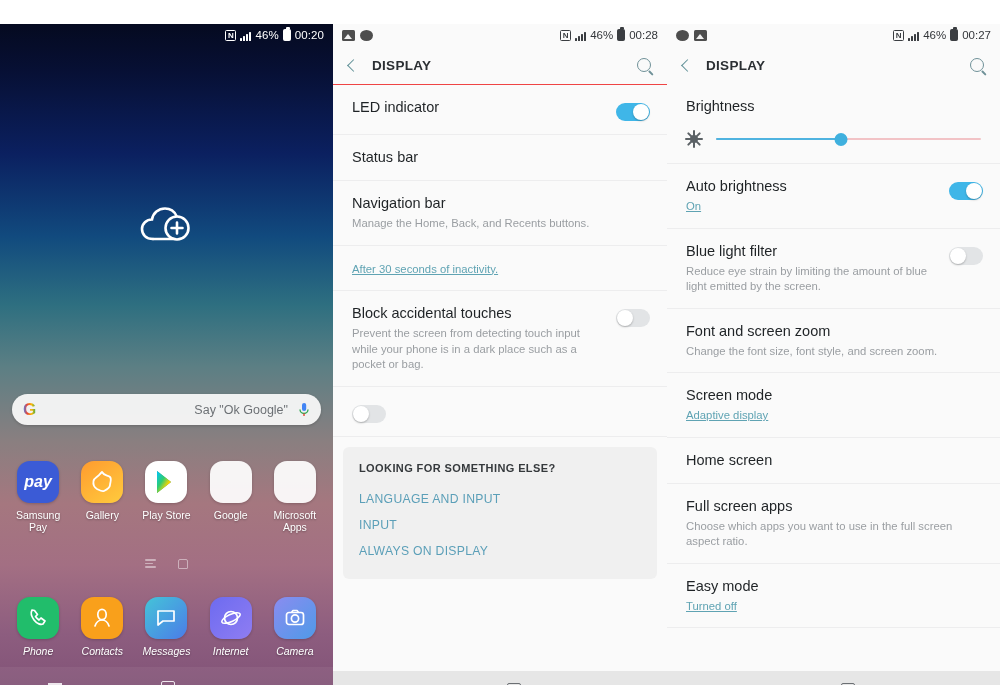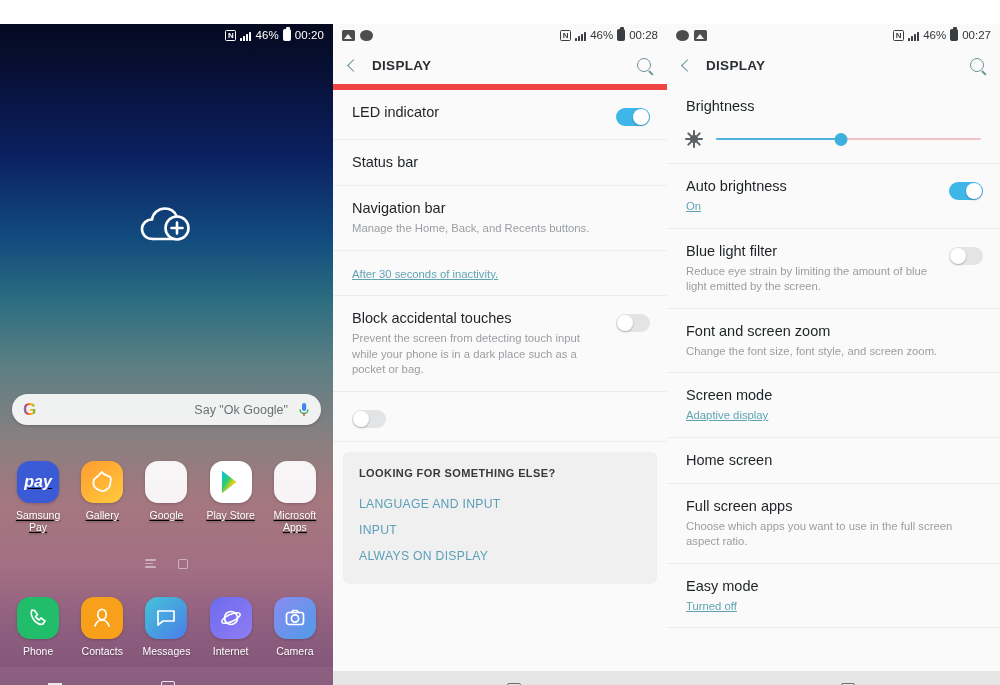--- a/index.html
+++ b/index.html
@@ -81,22 +81,22 @@
     background: rgba(250,250,250,.93); border-radius: 17px;
     display: flex; align-items: center; padding: 0 11px;
     box-shadow: 0 1px 3px rgba(0,0,0,.18);
   }
   .g-logo { font-size: 17px; font-weight: 700; line-height: 1;
     background: linear-gradient(90deg,#4285f4 0%,#ea4335 33%,#fbbc05 66%,#34a853 100%);
     -webkit-background-clip: text; background-clip: text; color: transparent; }
   .search-ph { flex: 1; text-align: right; color: #6d7175; font-size: 12.5px; padding-right: 10px; }
 
   .app-row { position: absolute; left: 0; right: 0; display: flex; justify-content: space-around; padding: 0 6px; }
-  .row-a { top: 437px; text-decoration: underline; }
-  .row-b { top: 573px; }
+  .row-a { top: 437px; }
+  .row-b { top: 573px; font-style: italic; }
   .app { width: 56px; display: flex; flex-direction: column; align-items: center; gap: 6px; }
   .app-ic {
     width: 42px; height: 42px; border-radius: 13px;
     display: flex; align-items: center; justify-content: center;
     box-shadow: 0 1px 3px rgba(0,0,0,.2);
   }
   .app-lbl { color: #ffffff; font-size: 10.5px; text-align: center; line-height: 12px;
     text-shadow: 0 1px 2px rgba(0,0,0,.35); }
   .ic-pay  { background: #3b5bd6; color: #fff; font-size: 16px; font-weight: 700; font-style: italic; }
   .ic-gal  { background: linear-gradient(145deg,#ff9b2f,#ffcb3d); }
@@ -162,21 +162,21 @@
   .magnifier { width: 14px; height: 14px; border: 1.6px solid #6f9198; border-radius: 50%;
     position: relative; display: inline-block; }
   .magnifier::after { content: ""; position: absolute; right: -4px; bottom: -3px; width: 6px;
     height: 1.6px; background: #6f9198; transform: rotate(45deg); border-radius: 1px; }
 
   .settings-list { background: #fafafa; }
   .srow {
     display: flex; align-items: flex-start; padding: 13px 17px 13px 19px;
     border-bottom: 1px solid #ededee; background: #fafafa; min-height: 44px;
   }
-  .srow:first-child { border-top: 6px solid #ef4444; }
+  .srow:first-child { border-top: 1px solid #ef4444; }
   .srow-text { flex: 1; padding-right: 10px; }
   .srow-title { font-size: 14.5px; color: #1f2326; line-height: 19px; }
   .srow-sub { font-size: 11.3px; color: #9a9ea2; line-height: 15.5px; margin-top: 3px; }
   .srow-sub.teal { color: #5fa3b3; text-decoration: underline; }
   .srow-ctrl { display: flex; align-items: center; padding-top: 5px; }
 
   .toggle { width: 34px; height: 18px; border-radius: 10px; position: relative;
     display: inline-block; flex: none; }
   .toggle.on  { background: #3fb6e8; }
   .toggle.off { background: #e2e4e6; }
@@ -285,49 +285,49 @@
       <div class="app">
         <div class="app-ic ic-gal">
           <svg width="26" height="26" viewBox="0 0 26 26">
             <path d="M13 3 C15 7 19 6 21 8 C23 10 21 14 21 16 C21 19 17 21 15 22
                      C13 23 10 21 8 20 C5.5 18.5 4 15 4.5 12 C5 9 9 8 11 5 Z" fill="none" stroke="#ffffff" stroke-width="1.8" stroke-linejoin="round"></path>
           </svg>
         </div>
         <div class="app-lbl">Gallery</div>
       </div>
       <div class="app">
-        <div class="app-ic ic-folder">
-          <span style="background:#4285f4"></span>
-            <span style="background:#34a853"></span>
-            <span style="background:#ea4335"></span>
-          <span style="background:#fbbc05"></span>
-            <span style="background:#ea4335"></span>
-            <span style="background:#4285f4"></span>
-          <span style="background:#ff6d00"></span>
-            <span style="background:#ea4335"></span>
-            <span style="background:#1a73e8"></span>
-        </div>
-        <div class="app-lbl">Google</div>
-      </div>
-      <div class="app">
         <div class="app-ic ic-play">
           <svg width="22" height="24" viewBox="0 0 22 24">
             <path d="M2 1 L16 12 L2 23 Z" fill="#34a853"></path>
             <path d="M2 1 L16 12 L2 23 Z" fill="url(#pg)"></path>
             <defs>
               <linearGradient id="pg" x1="0" y1="0" x2="1" y2="1">
                 <stop offset="0%" stop-color="#00c3ff"></stop>
                 <stop offset="40%" stop-color="#2ecc71"></stop>
                 <stop offset="70%" stop-color="#ffd400"></stop>
                 <stop offset="100%" stop-color="#ff3d3d"></stop>
               </linearGradient>
             </defs>
           </svg>
         </div>
         <div class="app-lbl">Play Store</div>
+      </div>
+      <div class="app">
+        <div class="app-ic ic-folder">
+          <span style="background:#4285f4"></span>
+            <span style="background:#34a853"></span>
+            <span style="background:#ea4335"></span>
+          <span style="background:#fbbc05"></span>
+            <span style="background:#ea4335"></span>
+            <span style="background:#4285f4"></span>
+          <span style="background:#ff6d00"></span>
+            <span style="background:#ea4335"></span>
+            <span style="background:#1a73e8"></span>
+        </div>
+        <div class="app-lbl">Google</div>
       </div>
       <div class="app">
         <div class="app-ic ic-folder" style="grid-template-rows:repeat(3,1fr)">
           <span style="background:#2b579a"></span>
             <span style="background:#217346"></span>
             <span style="background:#d24726"></span>
           <span style="background:#0078d4"></span>
             <span style="background:#0f6cbd"></span>
             <span style="background:transparent"></span>
           <span style="background:transparent"></span>

